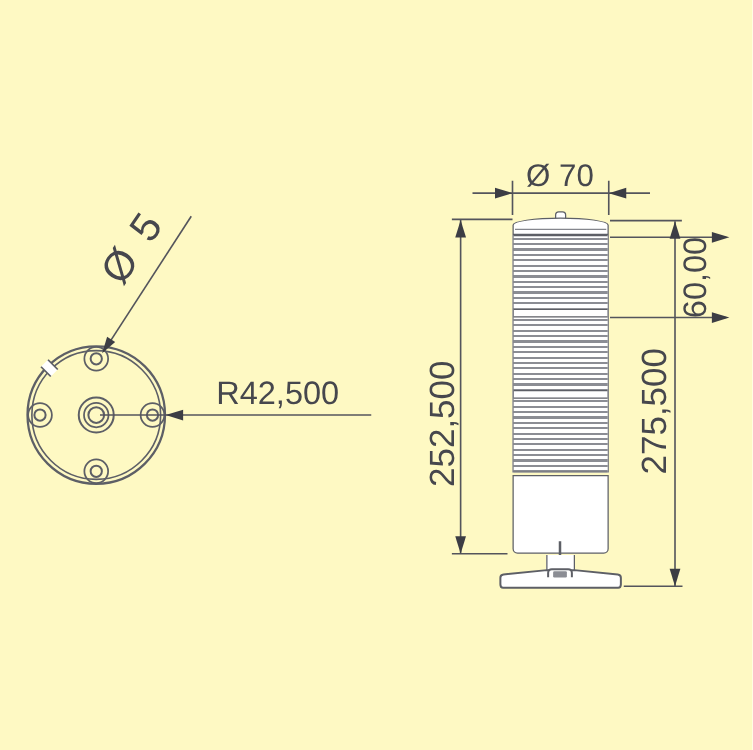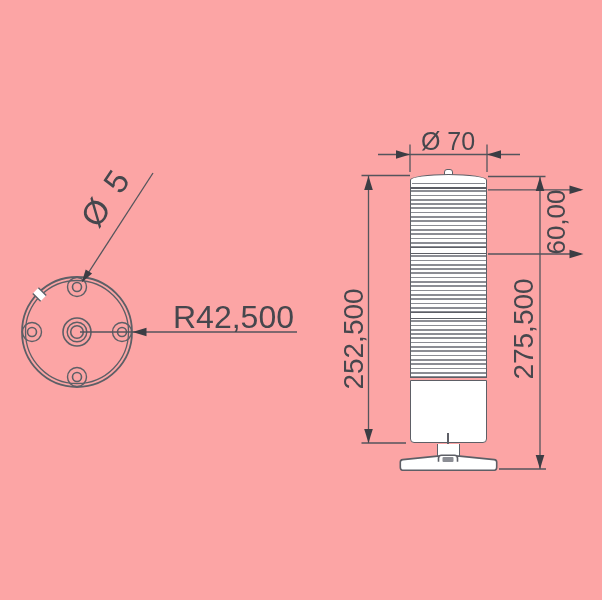--- a/index.html
+++ b/index.html
@@ -1,17 +1,17 @@
 <!DOCTYPE html>
 <html><head>
 <meta charset="utf-8">
 <style>
   html,body{margin:0;padding:0;background:#ffffff;}
   #canvas{
-    position:relative;width:602px;height:600px;background:#fca5a5;overflow:hidden;
+    position:relative;width:602px;height:600px;background:#fef9c3;overflow:hidden;
     font-family:"Liberation Sans","DejaVu Sans",sans-serif;
   }
   .lbl{
     position:absolute;color:#46474d;text-align:center;white-space:nowrap;
     line-height:1.05;
   }
   .rot90{transform:rotate(-90deg);transform-origin:center center;}
   svg{position:absolute;left:0;top:0;pointer-events:none;}
   
   .part{position:absolute;box-sizing:border-box;}
@@ -149,17 +149,17 @@
   </svg>
 
   <div class="lbl" style="left:393px;top:128px;width:110px;font-size:25px;">Ø 70</div>
 
   <div class="lbl rot90" style="left:511px;top:209px;width:90px;height:26px;font-size:26px;">60,00</div>
 
   <div class="lbl rot90" style="left:293px;top:325px;width:120px;height:28px;font-size:28px;">252,500</div>
 
   <div class="lbl rot90" style="left:463px;top:315px;width:120px;height:28px;font-size:28px;">275,500</div>
 
-  <div class="lbl" style="left:173px;top:301px;width:120px;font-size:32px;text-align:left;">R42,500</div>
+  <div class="lbl" style="left:173px;top:301px;width:120px;font-size:26px;text-align:left;">R42,500</div>
 
   <div class="lbl" style="left:52px;top:180px;width:110px;height:36px;font-size:33px;letter-spacing:3px;transform:rotate(-56deg);transform-origin:center center;">Ø 5</div>
 
 </div>
 
 </body></html>

